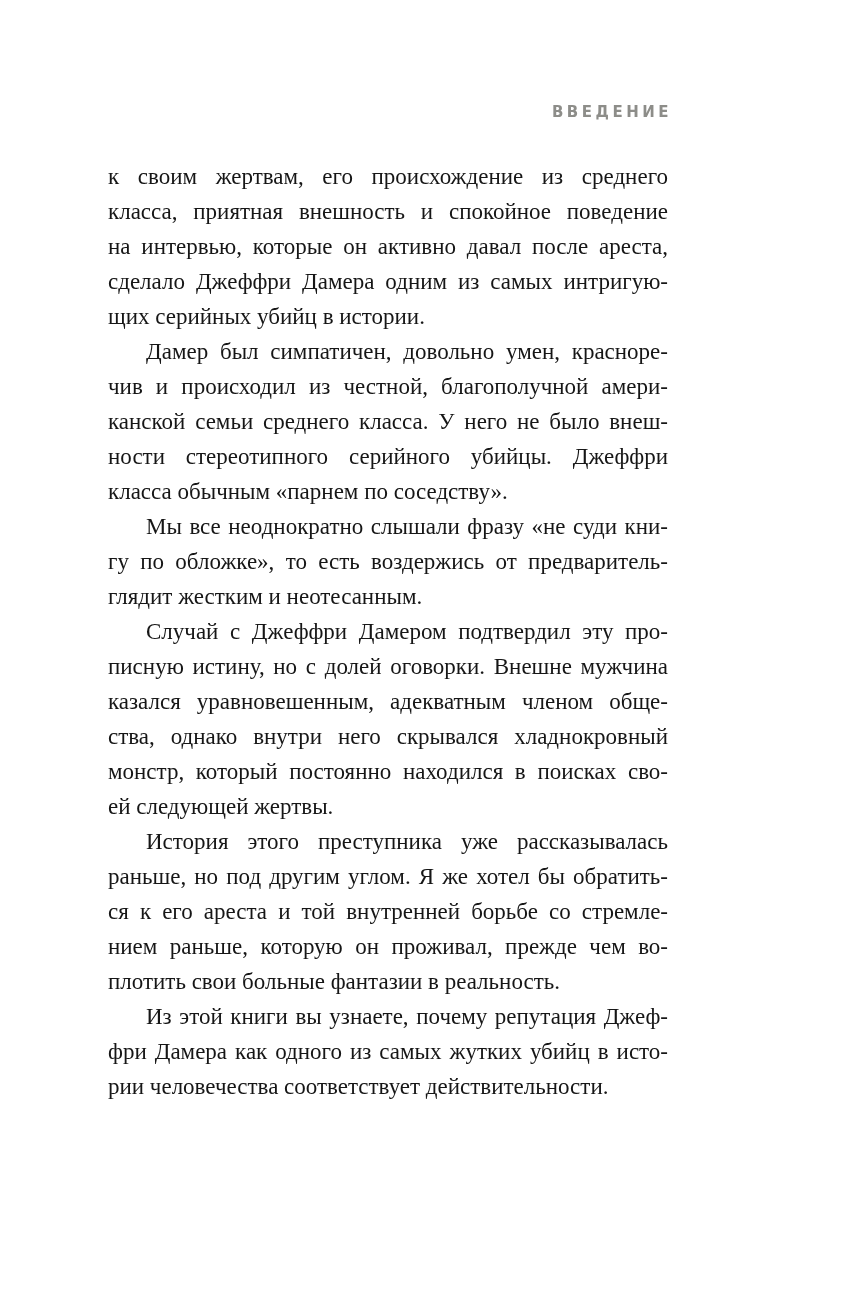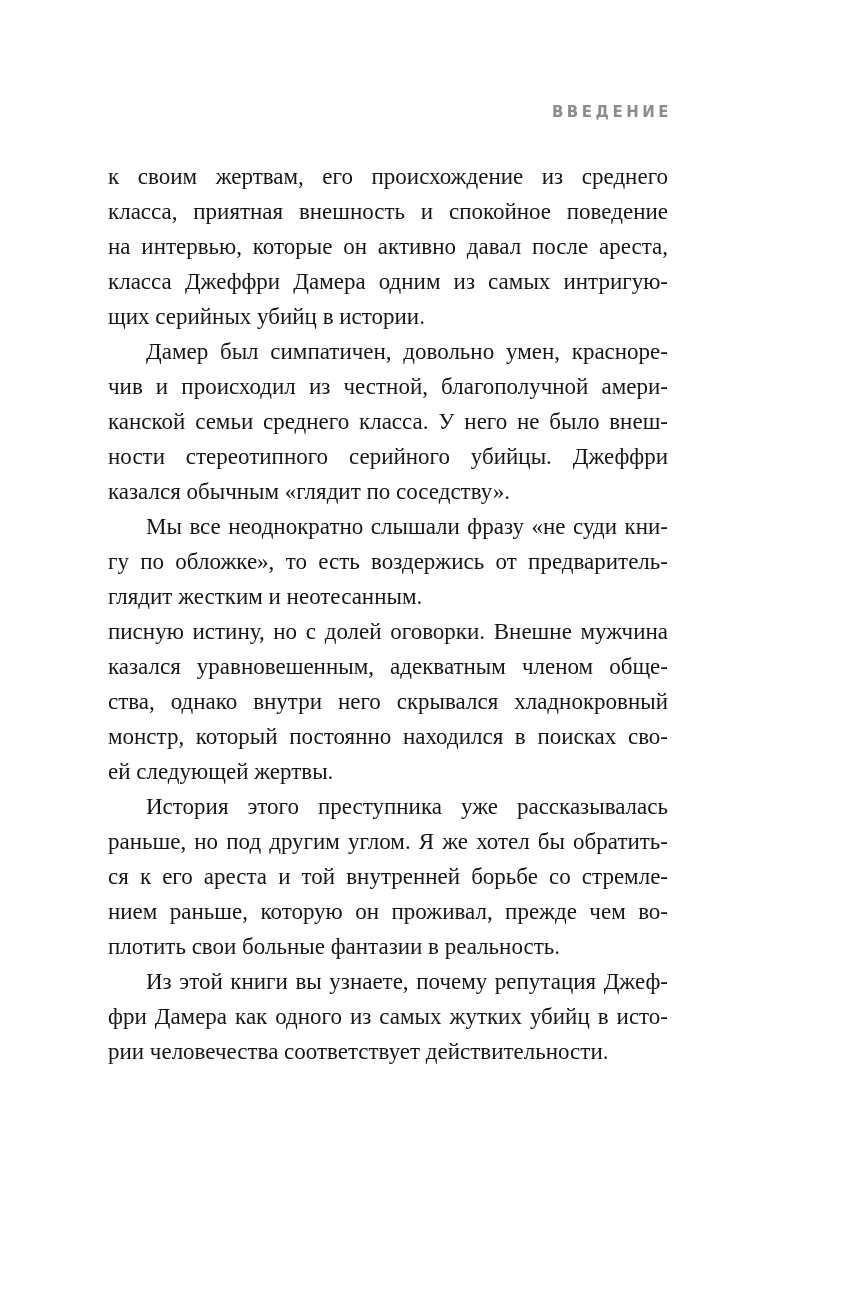--- a/index.html
+++ b/index.html
@@ -56,36 +56,37 @@
 </head>
 <body>
 
 <div class="book-page">
   <div class="running-header">ВВЕДЕНИЕ</div>
   <div class="text-block">
       <div class="paragraph">
         <div class="para-line">к своим жертвам, его происхождение из среднего</div>
         <div class="para-line">класса, приятная внешность и спокойное поведение</div>
         <div class="para-line">на интервью, которые он активно давал после ареста,</div>
-        <div class="para-line">класса Джеффри Дамера одним из самых интригую-</div>
+        <div class="para-line">сделало Джеффри Дамера одним из самых интригую-</div>
         <div class="para-line last">щих серийных убийц в истории.</div>
       </div>
       <div class="paragraph">
         <div class="para-line first">Дамер был симпатичен, довольно умен, красноре-</div>
         <div class="para-line">чив и происходил из честной, благополучной амери-</div>
         <div class="para-line">канской семьи среднего класса. У него не было внеш-</div>
         <div class="para-line">ности стереотипного серийного убийцы. Джеффри</div>
-        <div class="para-line last">казался обычным «глядит по соседству».</div>
+        <div class="para-line last">класса обычным «парнем по соседству».</div>
       </div>
       <div class="paragraph">
         <div class="para-line first">Мы все неоднократно слышали фразу «не суди кни-</div>
         <div class="para-line">гу по обложке», то есть воздержись от предваритель-</div>
         <div class="para-line last">глядит жестким и неотесанным.</div>
       </div>
       <div class="paragraph">
+        <div class="para-line first">Случай с Джеффри Дамером подтвердил эту про-</div>
         <div class="para-line">писную истину, но с долей оговорки. Внешне мужчина</div>
         <div class="para-line">казался уравновешенным, адекватным членом обще-</div>
         <div class="para-line">ства, однако внутри него скрывался хладнокровный</div>
         <div class="para-line">монстр, который постоянно находился в поисках сво-</div>
         <div class="para-line last">ей следующей жертвы.</div>
       </div>
       <div class="paragraph">
         <div class="para-line first">История этого преступника уже рассказывалась</div>
         <div class="para-line">раньше, но под другим углом. Я же хотел бы обратить-</div>
         <div class="para-line">ся к его ареста и той внутренней борьбе со стремле-</div>

